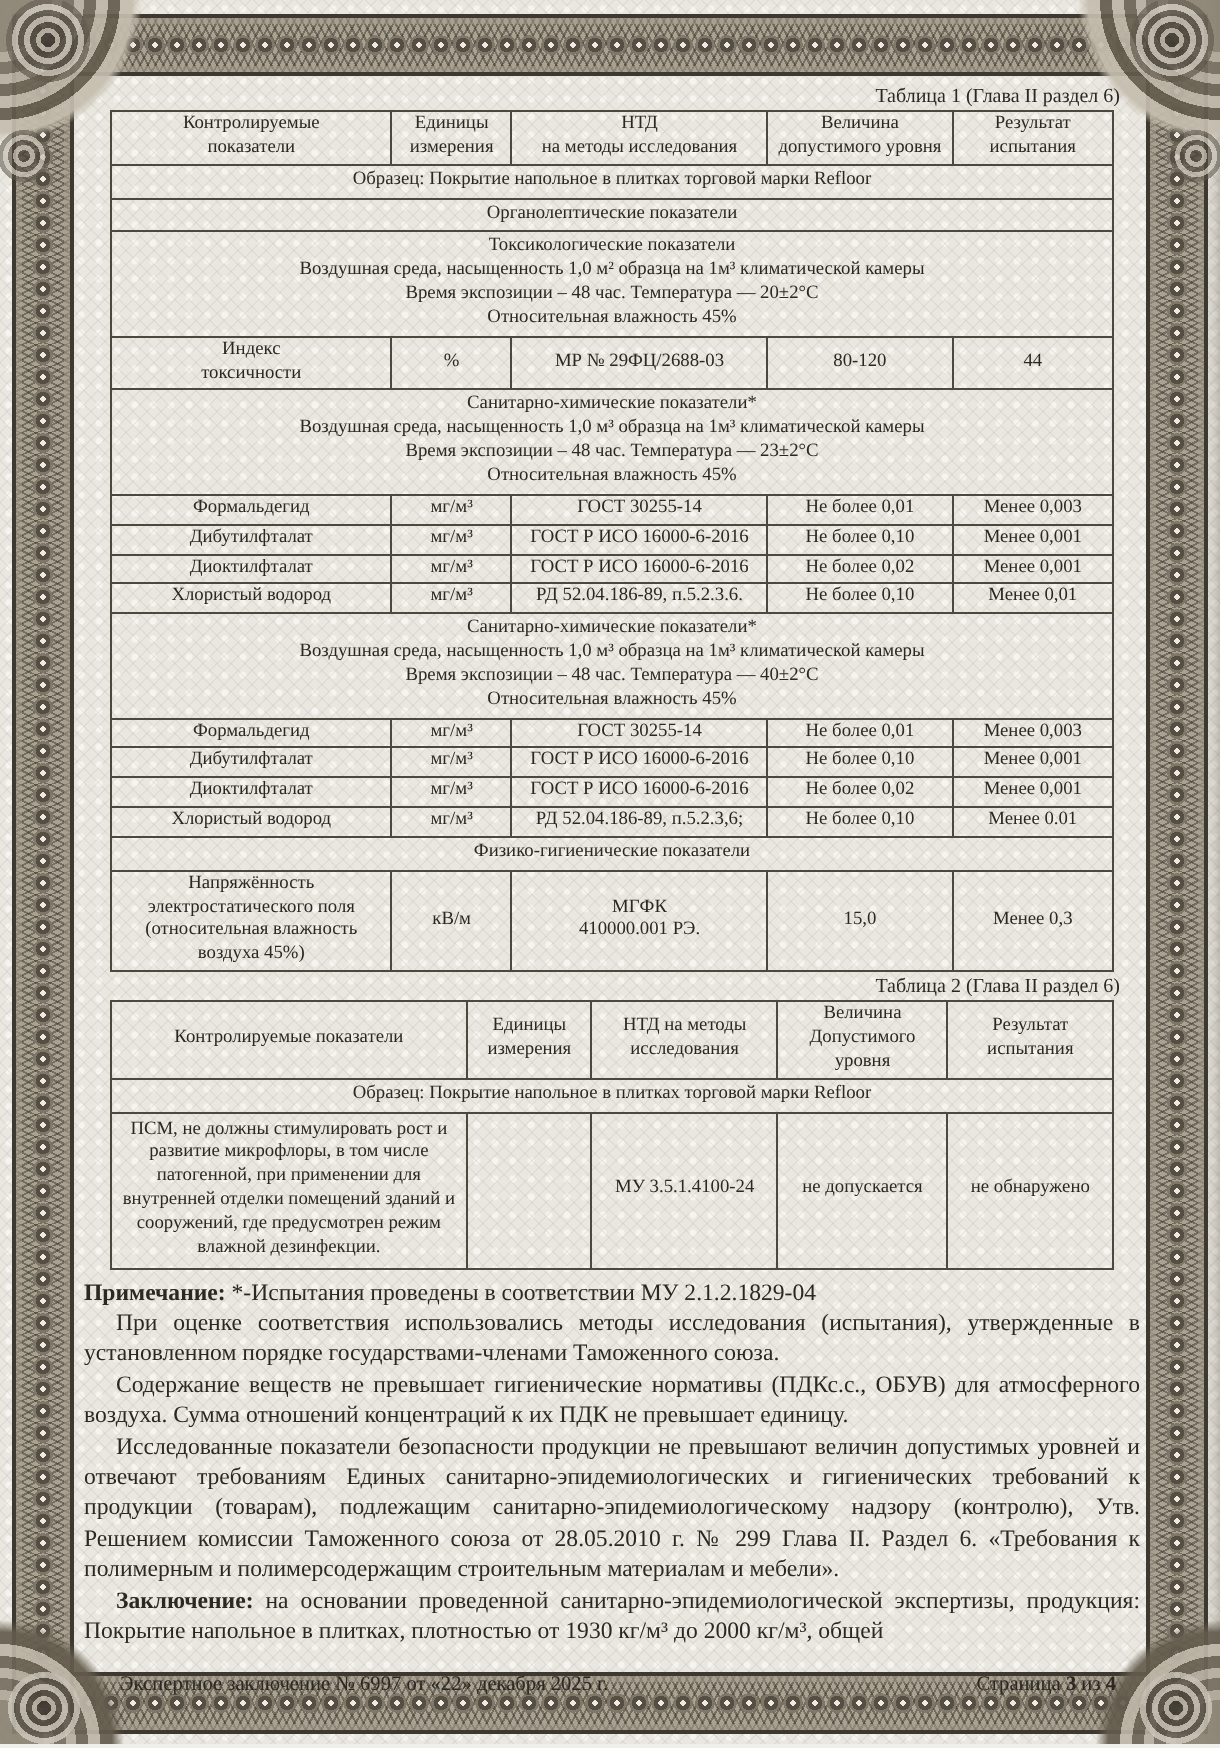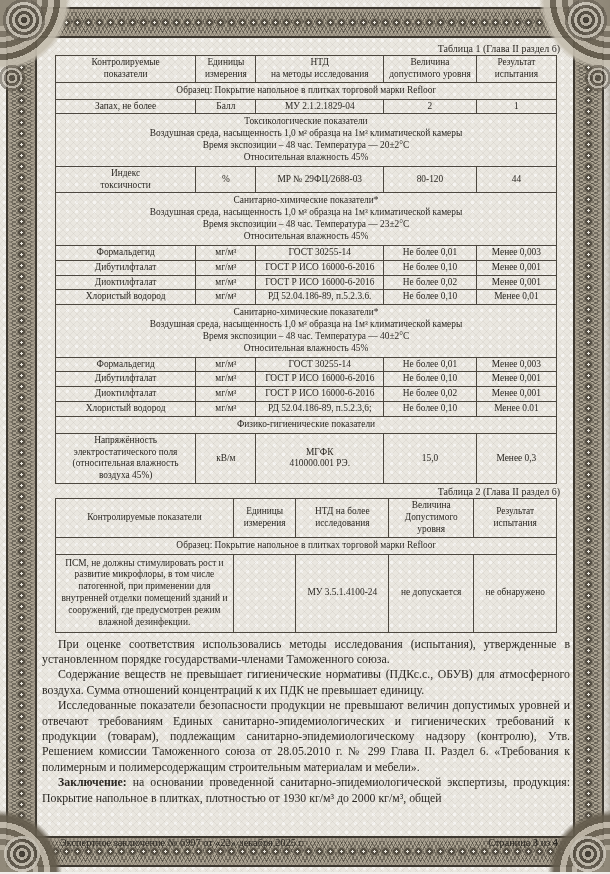--- a/index.html
+++ b/index.html
@@ -110,25 +110,21 @@
 на методы исследования</th>
             <th>Величина
 допустимого уровня</th>
             <th>Результат
 испытания</th>
           </tr>
           <tr>
             <td colspan="5" class="span-cell">Образец: Покрытие напольное в плитках торговой марки Refloor</td>
           </tr>
           <tr>
-            <td>Запах, не более</td>
-            <td>Балл</td>
-            <td>МУ 2.1.2.1829-04</td>
-            <td>2</td>
-            <td>1</td>
+            <td colspan="5" class="span-cell">Органолептические показатели</td>
           </tr>
           <tr>
             <td colspan="5" class="span-cell">Токсикологические показатели
 Воздушная среда, насыщенность 1,0 м² образца на 1м³  климатической камеры
 Время экспозиции – 48 час. Температура — 20±2°С
 Относительная влажность 45%</td>
           </tr>
           <tr>
             <td>Индекс
 токсичности</td>
@@ -230,21 +226,21 @@
           <col class="c2">
           <col class="c3">
           <col class="c4">
           <col class="c5">
       </colgroup>
       <tbody>
           <tr>
             <th>Контролируемые показатели</th>
             <th>Единицы
 измерения</th>
-            <th>НТД на более
+            <th>НТД на методы
 исследования</th>
             <th>Величина
 Допустимого уровня</th>
             <th>Результат
 испытания</th>
           </tr>
           <tr>
             <td colspan="5" class="span-cell">Образец: Покрытие напольное в плитках торговой марки Refloor</td>
           </tr>
           <tr>
@@ -256,20 +252,21 @@
 влажной дезинфекции.</td>
             <td class="psm-cell"></td>
             <td class="psm-cell">МУ 3.5.1.4100-24</td>
             <td class="psm-cell">не допускается</td>
             <td class="psm-cell">не обнаружено</td>
           </tr>
         </tbody>
     </table>
 
     <div class="textblock">
+      <p class="no-indent"><b>Примечание:</b><span> *-Испытания проведены в соответствии  МУ 2.1.2.1829-04</span></p>
       <p>При оценке соответствия использовались методы исследования (испытания), утвержденные в установленном порядке государствами-членами Таможенного союза.</p>
       <p>Содержание веществ не превышает гигиенические нормативы (ПДКс.с., ОБУВ) для атмосферного воздуха. Сумма отношений концентраций к их ПДК не превышает единицу.</p>
       <p>Исследованные показатели безопасности продукции не превышают величин допустимых уровней и отвечают требованиям Единых санитарно-эпидемиологических и гигиенических требований к продукции (товарам), подлежащим санитарно-эпидемиологическому надзору (контролю), Утв. Решением комиссии Таможенного союза от 28.05.2010 г. № 299 Глава II. Раздел 6. «Требования к полимерным и полимерсодержащим строительным материалам и мебели».</p>
       <p><b>Заключение:</b><span> на основании проведенной санитарно-эпидемиологической экспертизы, продукция: Покрытие напольное в плитках, плотностью от 1930 кг/м³ до 2000 кг/м³, общей</span></p>
     </div>
   </div>
 
   <div class="footer">
     <span>Экспертное заключение № 6997 от «22» декабря 2025 г.</span>
     <span><span>Страница </span><b>3</b><span> из </span><b>4</b></span>

